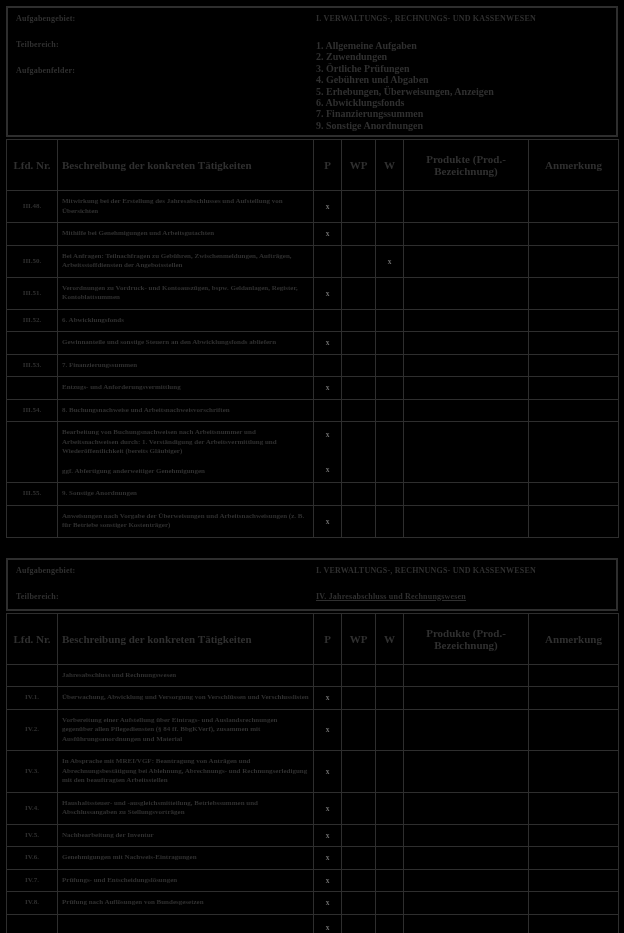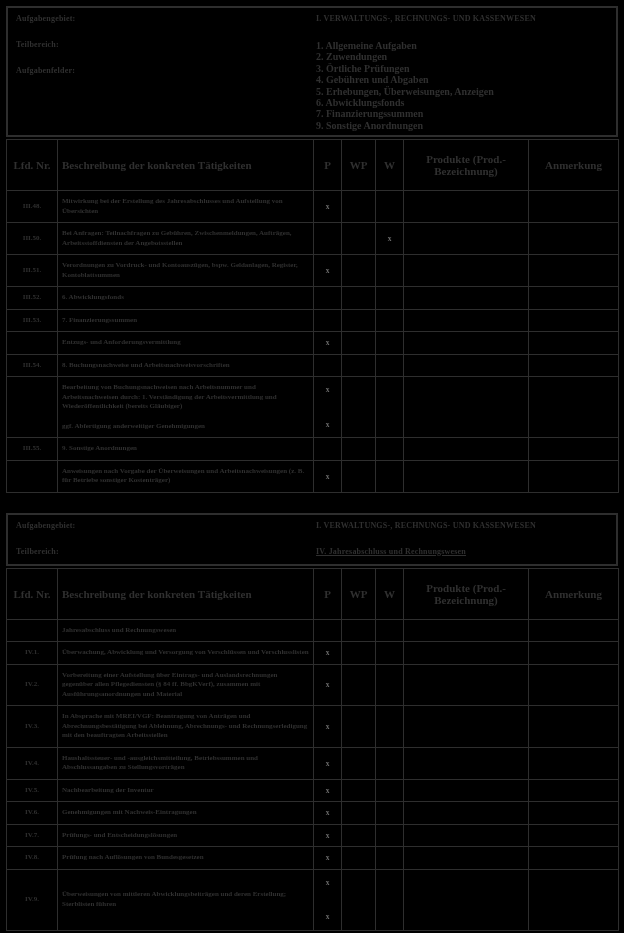--- a/index.html
+++ b/index.html
@@ -96,20 +96,39 @@
           <td class="markcell">
             <div class="marks"></div>
           </td>
           <td class="markcell">
             <div class="marks"></div>
           </td>
           <td class="blank"></td>
           <td class="blank"></td>
         </tr>
         <tr class="task">
+          <td class="num"></td>
+          <td class="desc">
+            <p>Mithilfe bei Genehmigungen und Arbeitsgutachten</p>
+          </td>
+          <td class="markcell">
+            <div class="marks">
+              <span>x</span>
+            </div>
+          </td>
+          <td class="markcell">
+            <div class="marks"></div>
+          </td>
+          <td class="markcell">
+            <div class="marks"></div>
+          </td>
+          <td class="blank"></td>
+          <td class="blank"></td>
+        </tr>
+        <tr class="task">
           <td class="num">III.50.</td>
           <td class="desc">
             <p>Bei Anfragen: Teilnachfragen zu Gebühren, Zwischenmeldungen, Aufträgen, Arbeitsstoffdiensten der Angebotsstellen</p>
           </td>
           <td class="markcell">
             <div class="marks"></div>
           </td>
           <td class="markcell">
             <div class="marks"></div>
           </td>
@@ -140,20 +159,39 @@
           <td class="blank"></td>
           <td class="blank"></td>
         </tr>
         <tr class="section">
           <td class="num">III.52.</td>
           <td class="desc">
             <p>6. Abwicklungsfonds</p>
           </td>
           <td class="markcell">
             <div class="marks"></div>
+          </td>
+          <td class="markcell">
+            <div class="marks"></div>
+          </td>
+          <td class="markcell">
+            <div class="marks"></div>
+          </td>
+          <td class="blank"></td>
+          <td class="blank"></td>
+        </tr>
+        <tr class="task">
+          <td class="num"></td>
+          <td class="desc">
+            <p>Gewinnanteile und sonstige Steuern an den Abwicklungsfonds abliefern</p>
+          </td>
+          <td class="markcell">
+            <div class="marks">
+              <span>x</span>
+            </div>
           </td>
           <td class="markcell">
             <div class="marks"></div>
           </td>
           <td class="markcell">
             <div class="marks"></div>
           </td>
           <td class="blank"></td>
           <td class="blank"></td>
         </tr>

